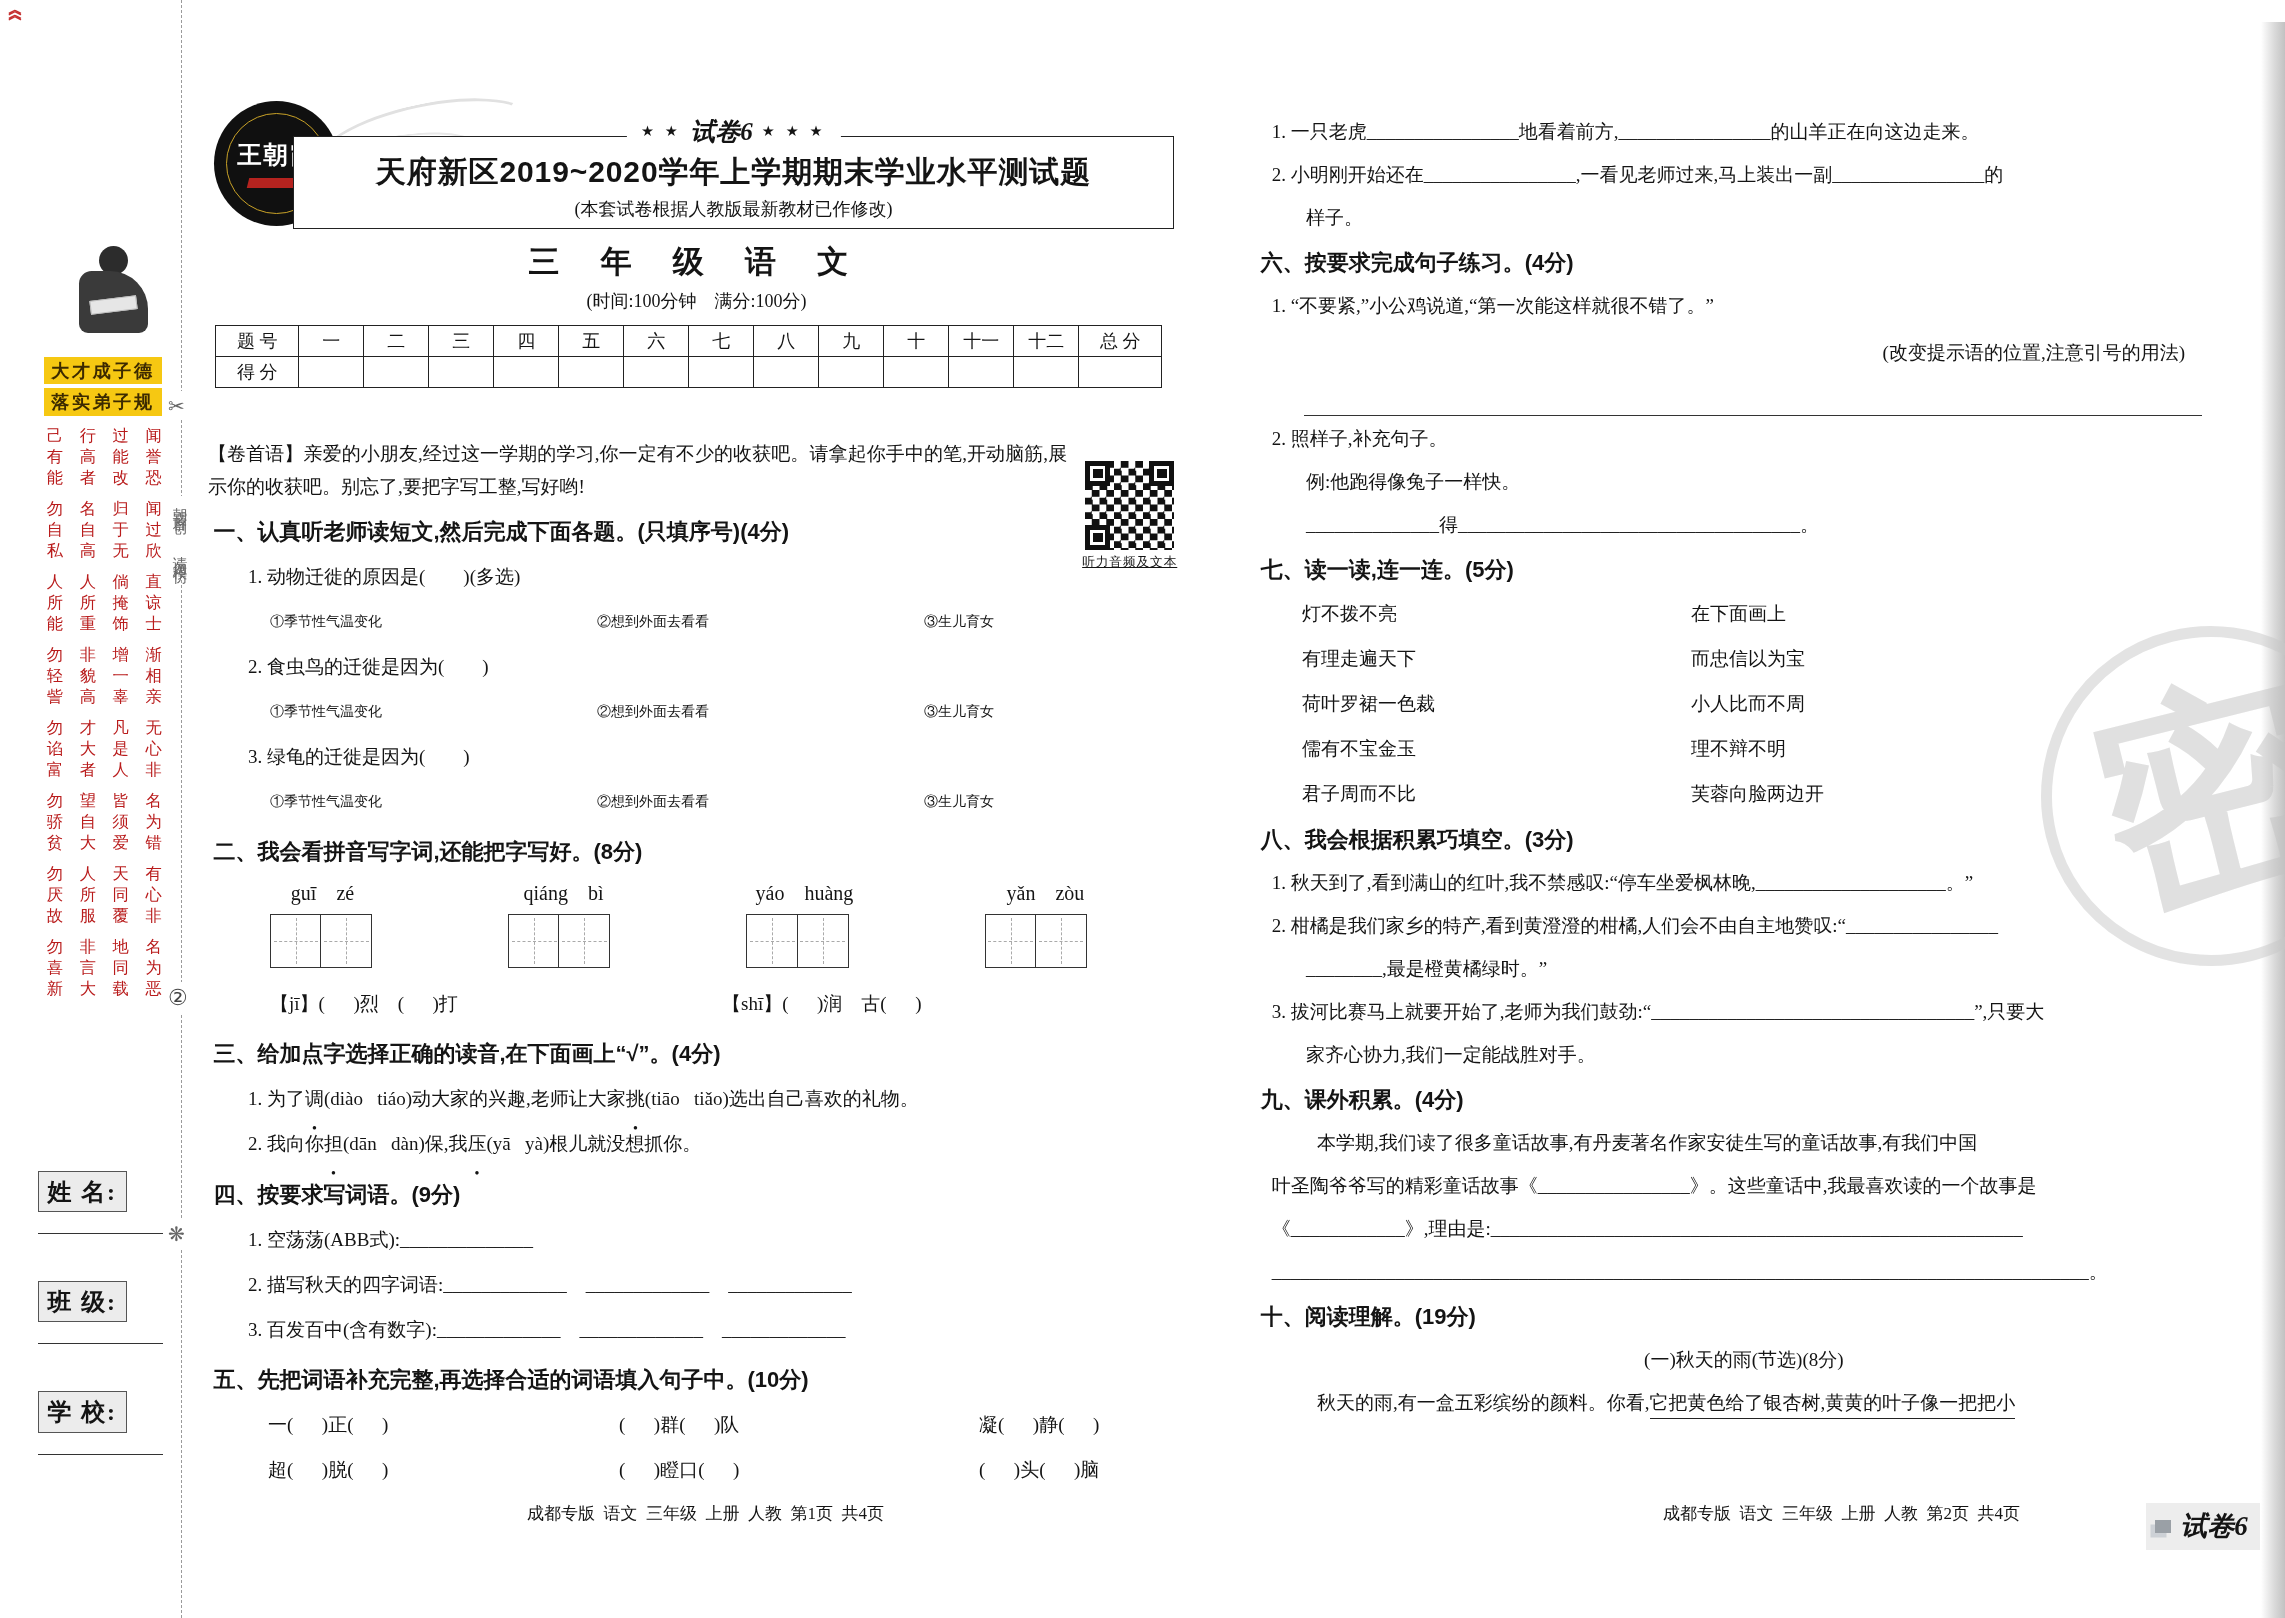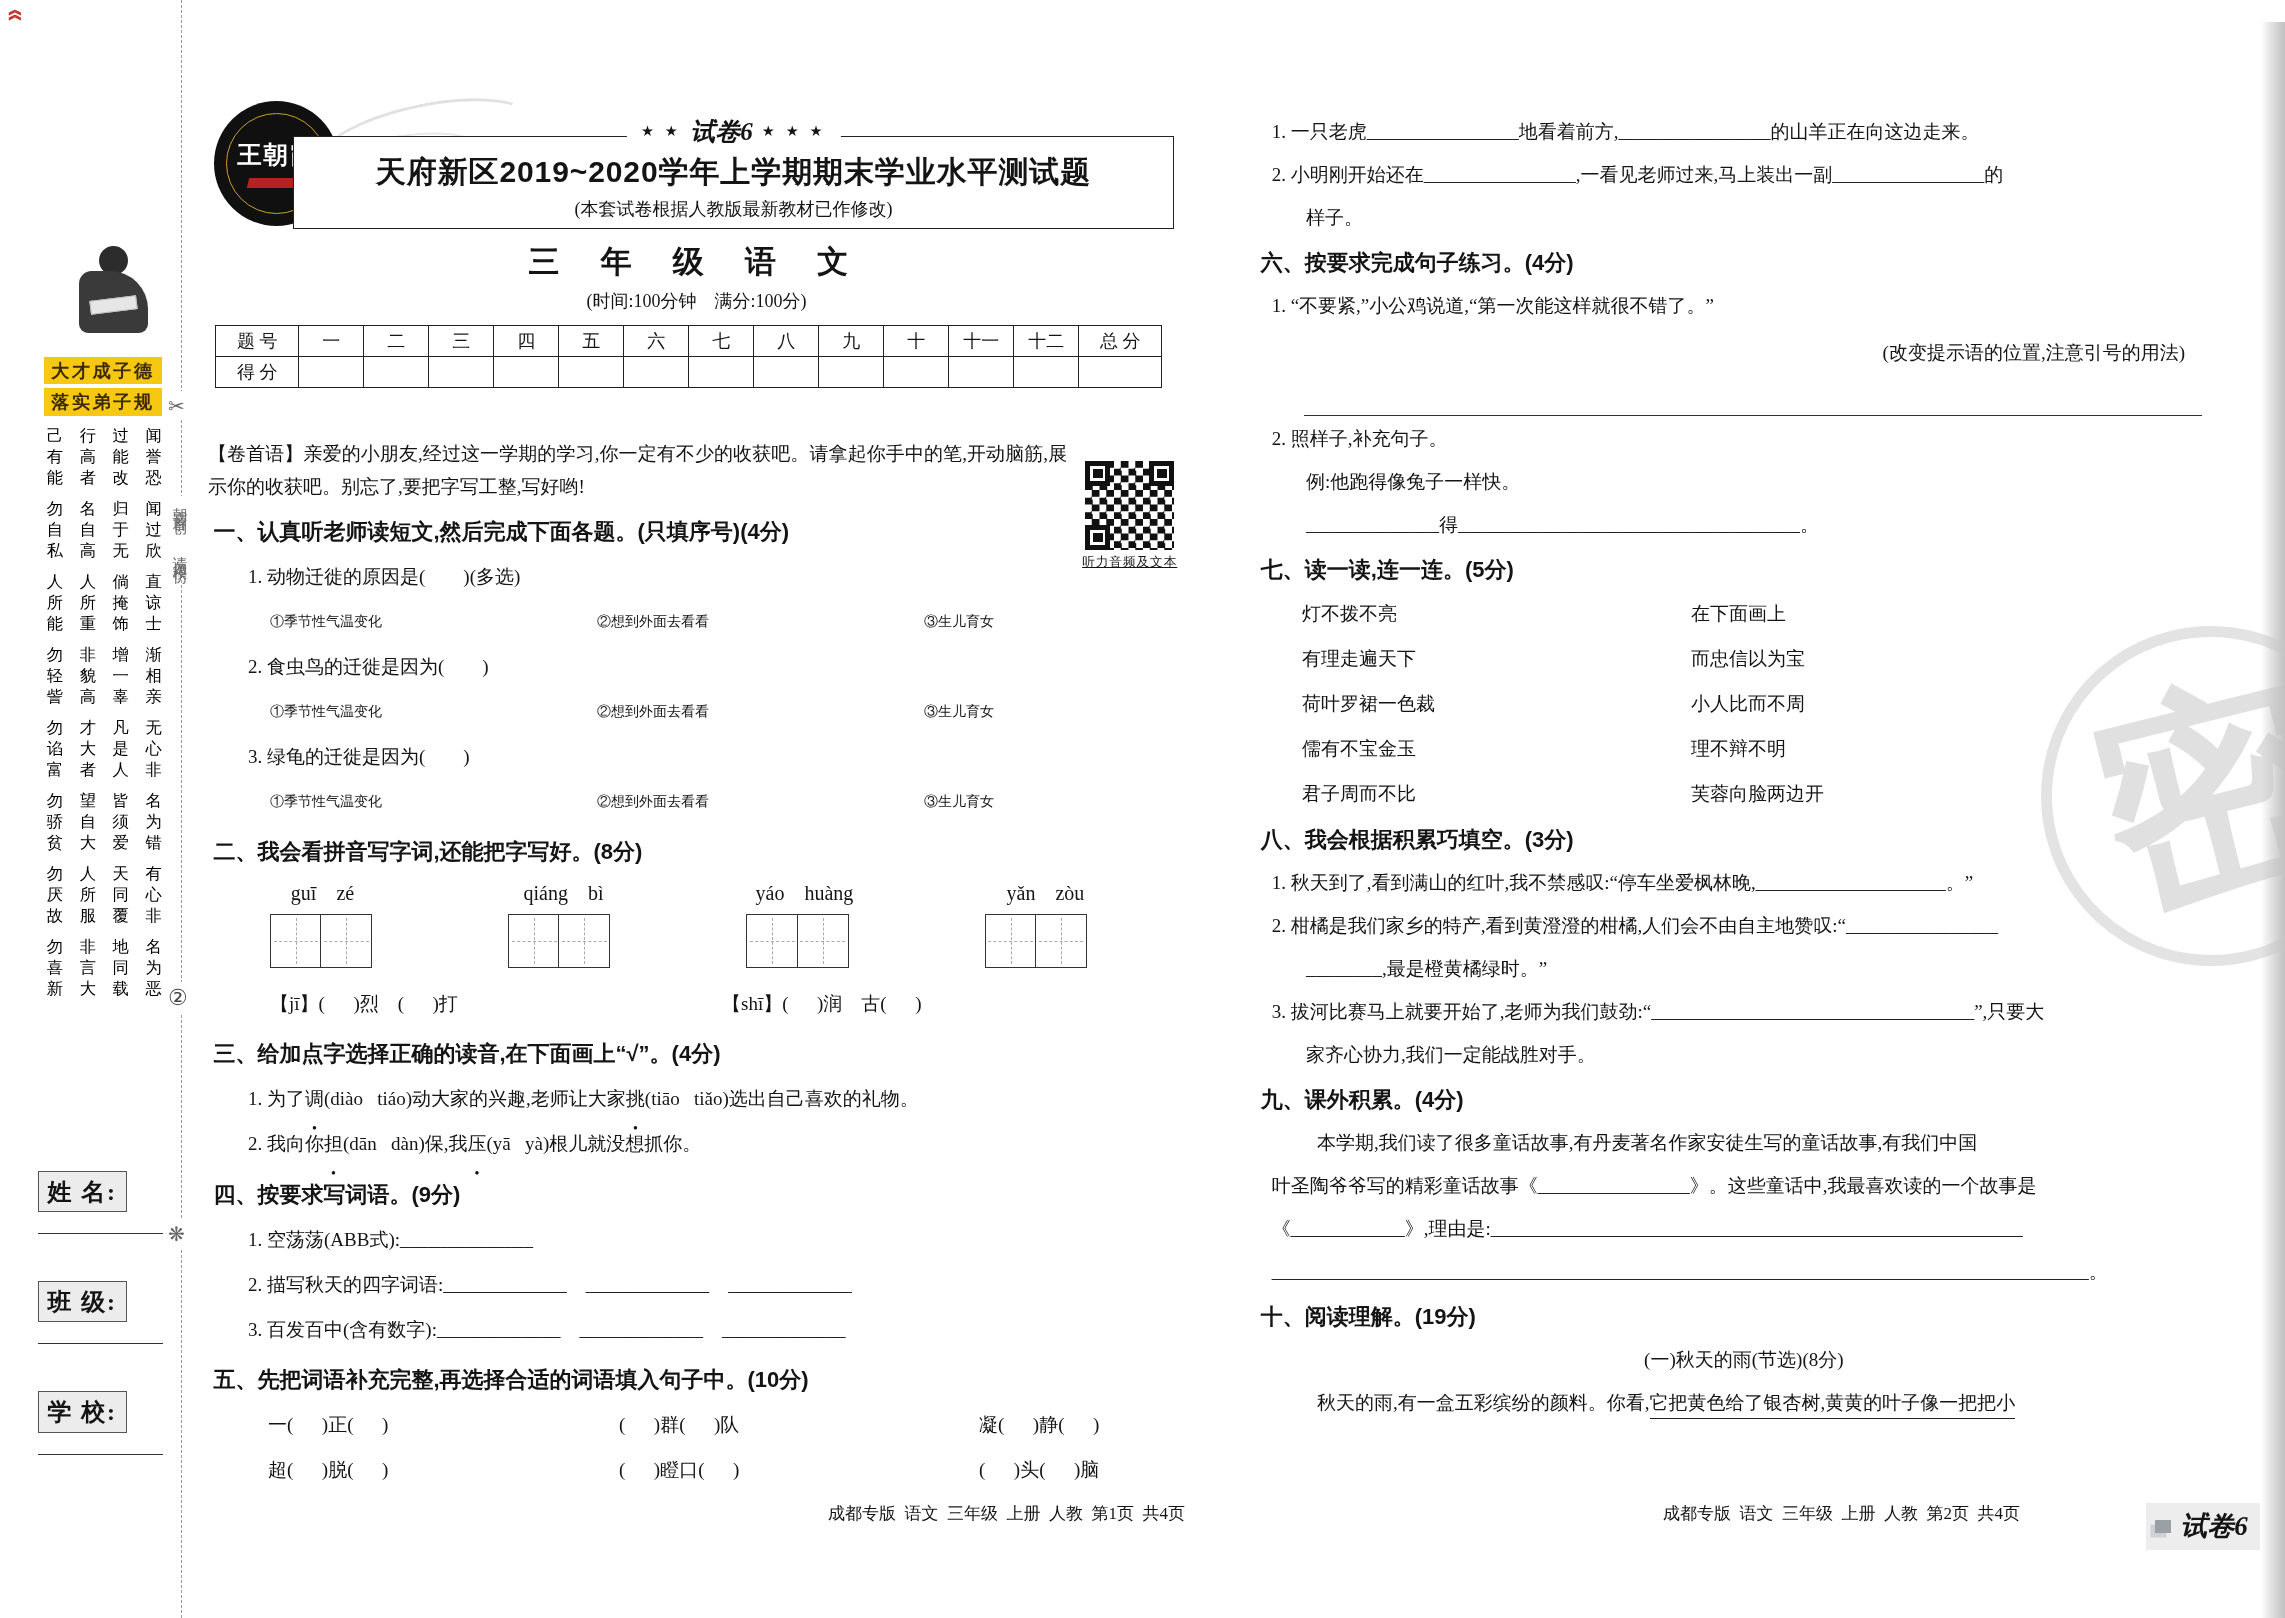--- a/index.html
+++ b/index.html
@@ -20,21 +20,21 @@
   .f-head { position:absolute; left:27px; top:0; width:29px; height:29px; border-radius:50%; background:#2c2c2c; }
   .f-body { position:absolute; left:7.2px; top:25px; width:69px; height:62px; background:#3a3a3a;
             border-radius:12.7px 38px 9px 9px; }
   .f-book { position:absolute; left:18px; top:52px; width:47px; height:13.6px; background:#e6e6e6;
             transform:rotate(-7deg); border:0.9px solid #bbb; }
   .banner { position:absolute; top:355px; left:0; width:138px; text-align:center; }
   .banner div { display:inline-block; background:#f6c812; color:#3c2a00;
                 font-family:"Liberation Sans",sans-serif; font-weight:bold; font-size:18px;
                 padding:1.8px 7.2px; margin:1.8px 0; letter-spacing:2.7px; }
   .motto { position:absolute; top:425px; left:12.7px; }
-  .motto div { font-size:16.3px; line-height:21px; letter-spacing:6.3px; color:#000000; }
+  .motto div { font-size:16.3px; line-height:21px; letter-spacing:6.3px; color:#b91c1c; }
   .motto div:nth-child(3n) { margin-bottom:10px; }
   .fields { position:absolute; top:1171px; left:3.6px; width:136px; }
   .field { margin-bottom:47px; }
   .flabel { display:inline-block; border:1.8px solid #555; background:#ececec; font-weight:bold;
             font-size:24px; padding:3.6px 9px; letter-spacing:1.8px; }
   .fline { width:125px; border-bottom:1.8px solid #333; height:22px; }
 
   
   .fold-line { position:absolute; left:181px; top:0; bottom:0; border-left:1.8px dashed #9a9a9a; }
   .fi { position:absolute; left:168px; background:#fff; color:#666; font-size:20px; padding:2.7px 0; z-index:3; }
@@ -113,21 +113,21 @@
   .page-r .cont { padding-left:47px; }
   .page-r .note { text-align:right; padding-right:31px; font-size:19px; line-height:43px; }
   .rule { height:42px; border-bottom:1.8px solid #333; margin:0 14.5px 1.8px 45px; }
   .match { display:flex; padding-left:43px; }
   .mcol { width:389px; } .mcol div { font-size:19px; line-height:45px; }
   .center { text-align:center; }
   .ind { padding-left:58px !important; }
   .ul { border-bottom:1.8px solid #222; padding-bottom:5px; }
 
   
-  .foot-l { position:absolute; left:208px; top:1502px; width:977px; text-align:right; font-size:17px; z-index:2; }
+  .foot-l { position:absolute; left:217px; top:1502px; width:977px; text-align:center; font-size:17px; z-index:2; }
   .foot-r { position:absolute; left:1259px; top:1502px; width:957px; text-align:center;
             padding-left:208px; font-size:17px; z-index:2; }
   .wm { position:absolute; left:2041px; top:626px; width:340px; height:340px; border:11px solid #c8c8c8;
         border-radius:50%; transform:rotate(-14deg); opacity:.5; display:flex; align-items:center;
         justify-content:center; z-index:1; }
   .wm span { font-size:222px; font-weight:bold; color:#c2c2c2; }
   .ctag { position:absolute; left:2146px; top:1503px; display:flex; align-items:center; gap:9px;
           background:#ededed; padding:5.4px 12.7px 5.4px 9px; z-index:3; }
   .ctag b { font-style:italic; font-weight:bold; font-size:27px; }
   .tag-icon { width:16.3px; height:12.7px; background:#9aa0a6; box-shadow:-4.5px 4.5px 0 #cdd1d6; }

